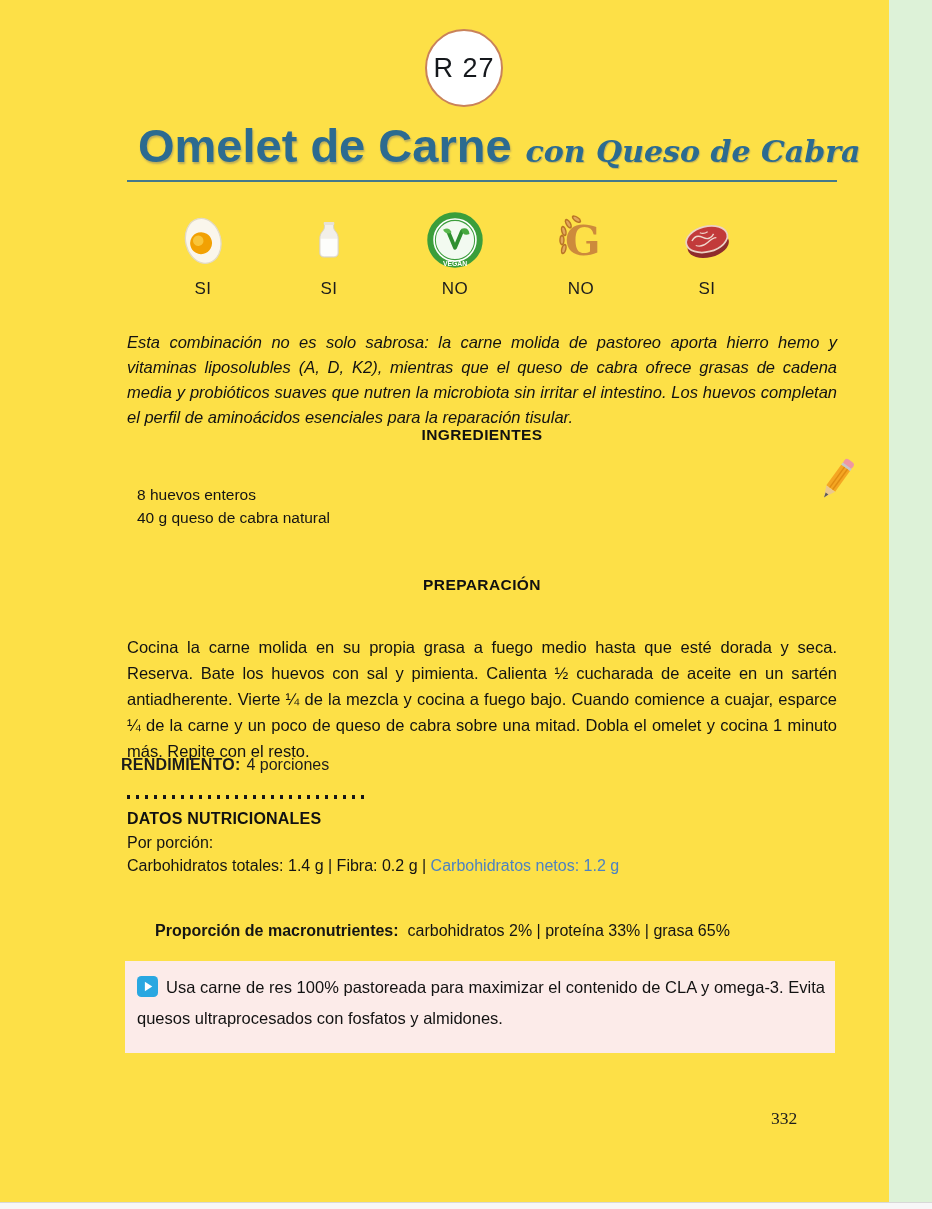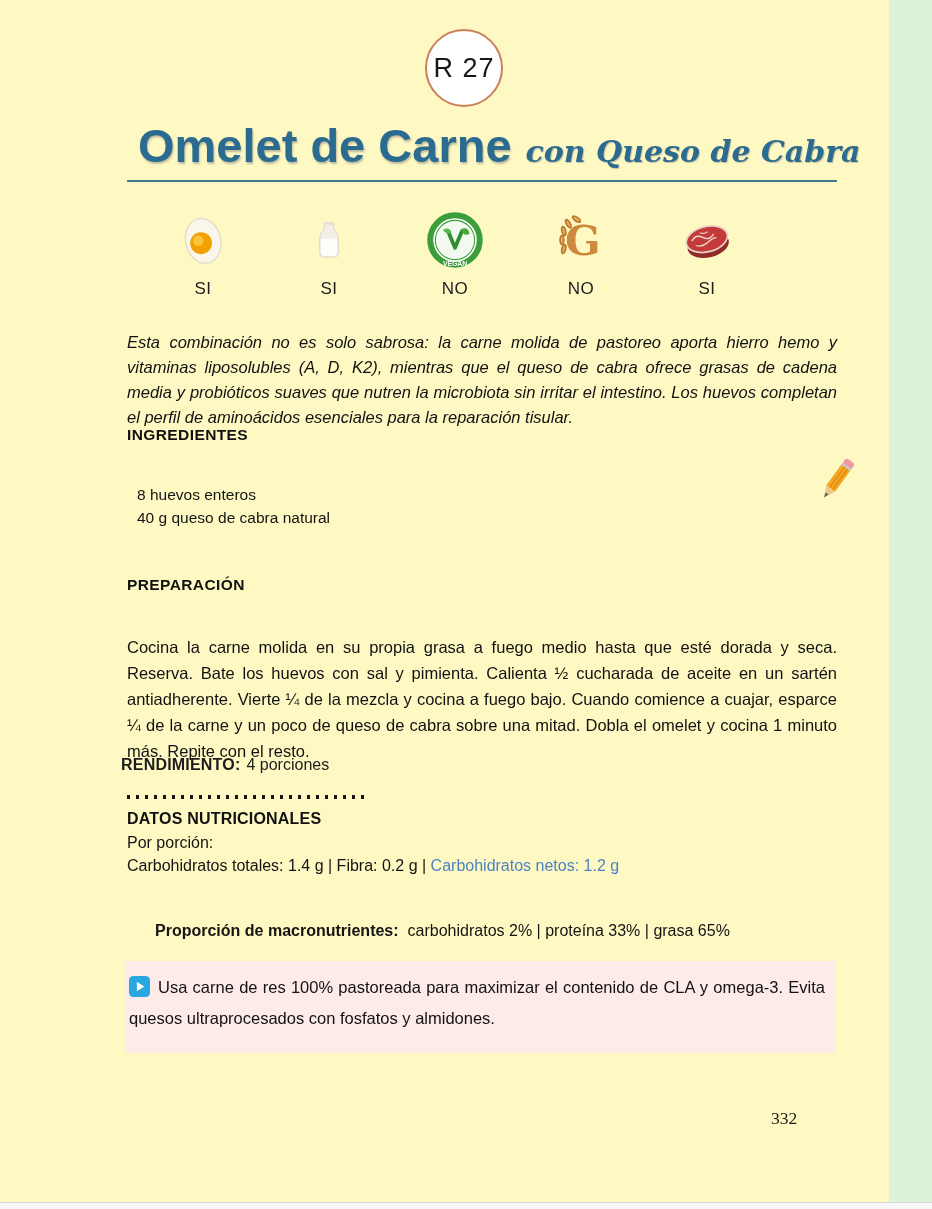--- a/index.html
+++ b/index.html
@@ -1,19 +1,19 @@
 <!DOCTYPE html>
 <html style="--title_teal: #2c6b90; --badge_ring: #c9825a; --stripe_green: #ddf2d8; --tip_bg: #fcebe9; --net_carbs_blue: #4d82c2; --play_blue: #29a7e1;"><head>
 <meta charset="utf-8">
 <style>
   html,body{margin:0;padding:0;background:#ffffff;}
   .page{
     position:relative;
     width:932px;height:1209px;
-    background:#fef9c3;
+    background:#fde047;
     font-family:"Liberation Sans", sans-serif;
     color:#1c1c1c;
     overflow:hidden;
   }
   .green-stripe{
     position:absolute;top:0;left:889px;width:43px;height:1203px;
     background:var(--stripe_green,#ddf2d8);
   }
   .bottom-edge{
     position:absolute;left:0;bottom:0;width:100%;height:6px;
@@ -43,21 +43,21 @@
   }
   .diet-row{position:absolute;left:140px;top:210px;width:630px;display:flex;}
   .diet-item{width:126px;display:flex;flex-direction:column;align-items:center;}
   .diet-icon{height:60px;display:flex;align-items:center;justify-content:center;}
   .diet-label{margin-top:9px;font-size:17px;letter-spacing:.5px;color:#1d1d1d;}
   .intro{
     position:absolute;left:127px;top:313px;width:710px;
     font-style:italic;font-size:16.5px;line-height:25px;text-align:justify;color:#121212;
   }
   .section-heading{
-    position:absolute;left:127px;width:710px;
+    position:absolute;left:127px;width:710px;text-align:center;
     font-weight:bold;font-size:15.5px;letter-spacing:.4px;color:#111;
   }
   .h-ingredients{top:426px;}
   .h-preparation{top:576px;}
   .ing-col{position:absolute;font-size:15.5px;line-height:22.5px;color:#141414;}
   .ing-left{left:137px;top:484px;width:320px;}
   .ing-right{left:472px;top:484px;width:370px;}
   .pencil{position:absolute;left:806px;top:450px;}
   .prep-text{
     position:absolute;left:127px;top:617px;width:710px;
@@ -74,21 +74,21 @@
   .nutri-line{position:absolute;left:127px;font-size:16px;color:#141414;}
   .per-serving{top:834px;}
   .nutri-1{top:857px;}
   .nutri-2{top:880px;}
   .net-carbs{color:var(--net_carbs_blue,#4d82c2);}
   .macros-line{position:absolute;left:127px;top:922px;font-size:16px;color:#141414;}
   .macros-label{font-weight:bold;margin-left:28px;}
   .macros-value{margin-left:9px;}
   .tip-box{
     position:absolute;left:125px;top:961px;width:710px;height:92px;
-    background:var(--tip_bg,#fcebe9);box-sizing:border-box;padding:13px 10px 0 4px;
+    background:var(--tip_bg,#fcebe9);box-sizing:border-box;padding:13px 10px 0 12px;
   }
   .tip-text{font-size:16.5px;line-height:27px;text-align:justify;color:#121212;}
   .play-icon{display:inline-block;vertical-align:-4px;margin-right:8px;}
   .page-number{
     position:absolute;left:771px;top:1108px;
     font-family:"Liberation Serif", serif;font-size:17.5px;color:#1e1e1e;
   }
 </style>
 </head>
 <body>

